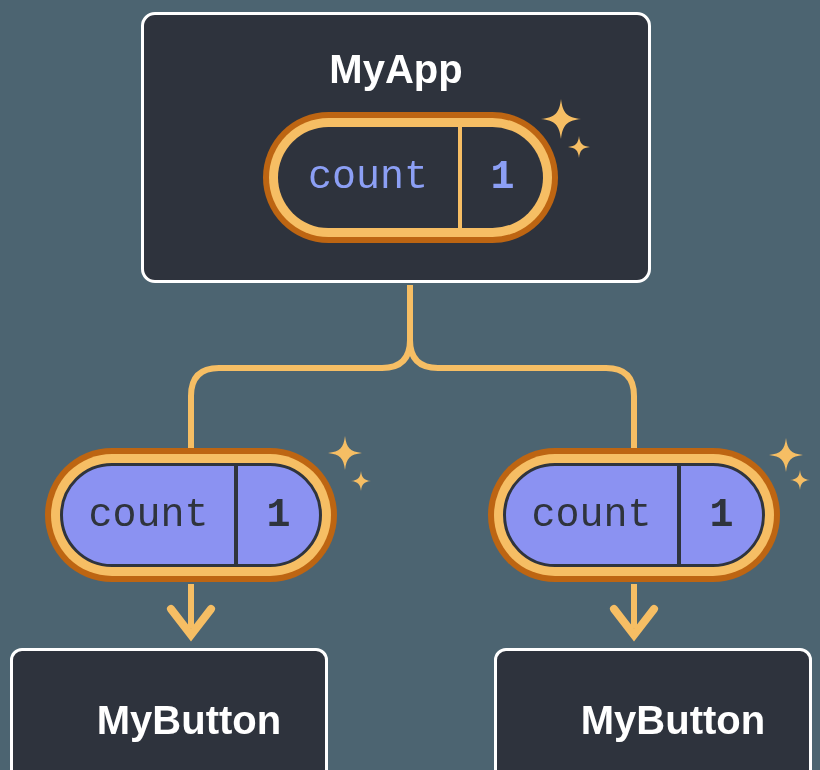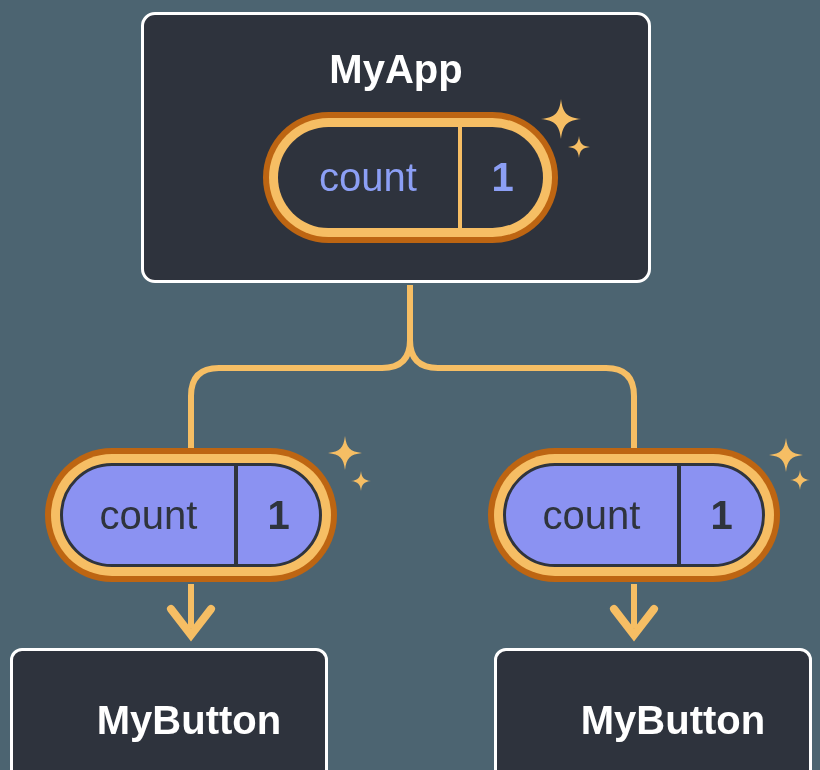--- a/index.html
+++ b/index.html
@@ -64,21 +64,21 @@
     border-radius: 999px;
     padding: 6px;
   }
   .pill-root  { left: 263px; top: 112px; width: 295px; height: 131px; }
   .pill-left  { left: 45px;  top: 448px; width: 292px; height: 134px; }
   .pill-right { left: 488px; top: 448px; width: 292px; height: 134px; }
   .pill-ring {
     background: var(--orange-light);
     border-radius: 999px;
     padding: 9px;
-    width: 100%; height: 100%;
+    width: 100%; height: 100%; font-family: Liberation Mono, monospace;
   }
   .pill-core {
     border-radius: 999px;
     width: 100%; height: 100%;
     display: flex;
     align-items: stretch;
     overflow: hidden;
     font-size: 40px;
   }
   .pill-core.dark { background: var(--box-bg); color: var(--purple-text); }

